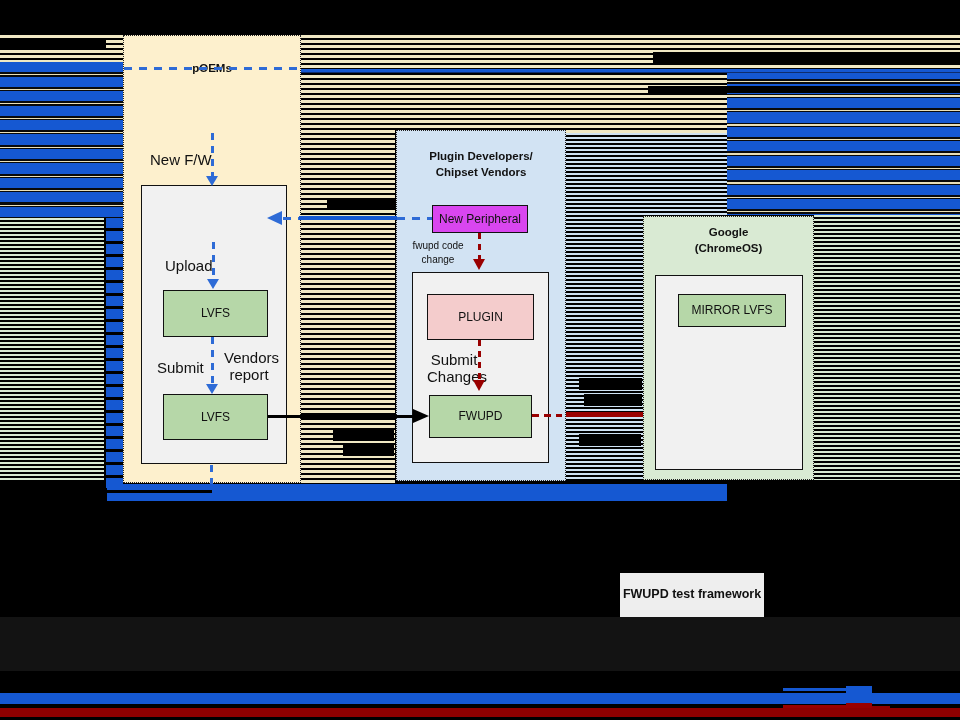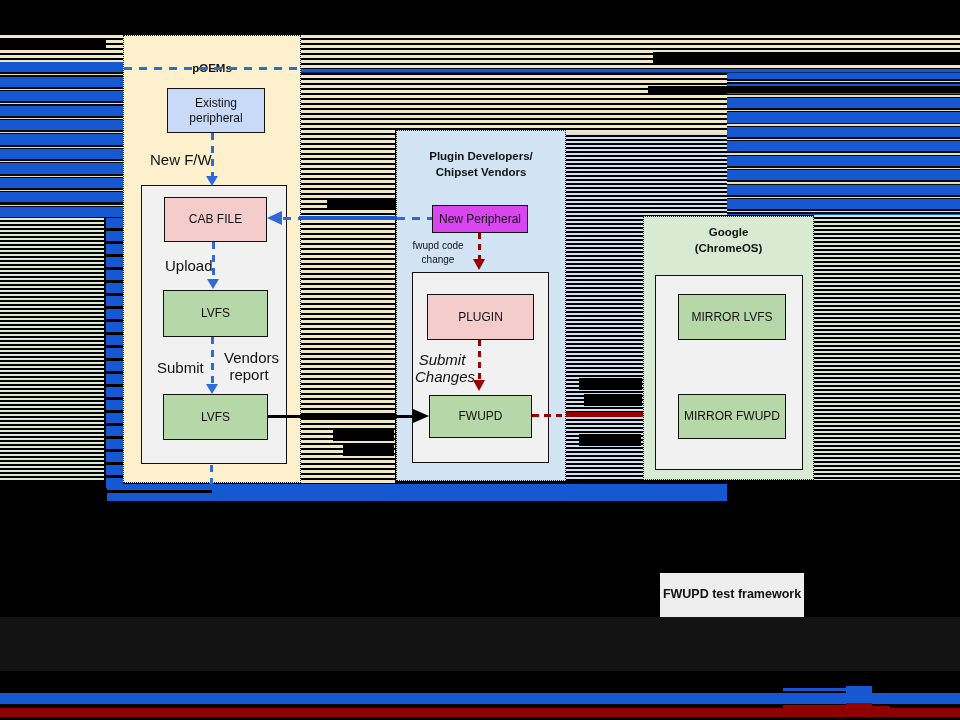--- a/index.html
+++ b/index.html
@@ -50,26 +50,20 @@
   <div class="abs" style="left:301px;top:69px;width:659px;height:2.5px;background:#1558d2;"></div>
   <div class="abs" style="left:301px;top:71.5px;width:659px;height:1.5px;background:#0e2d6d;"></div>
 
   <div class="abs panel" style="left:123px;top:35px;width:178px;height:448px;background:#fdf0cd;">
     <div class="ptitle" style="margin-top:25px;">pOEMs</div>
     <div class="abs hdash-blue" style="left:0;right:0;top:31px;"></div>
   </div>
 
   <div class="abs container" style="left:141px;top:185px;width:146px;height:279px;"></div>
 
-  <div class="abs node" style="left:167px;top:88px;width:98px;height:45px;background:#c9daf8;">
-    <span style="width:70px;">Existing peripheral</span>
-  </div>
-  <div class="abs node" style="left:164px;top:197px;width:103px;height:45px;background:#f4cccc;">
-    <span>CAB FILE</span>
-  </div>
   <div class="abs node" style="left:163px;top:290px;width:105px;height:47px;background:#b6d7a8;">
     <span>LVFS</span>
   </div>
   <div class="abs node" style="left:163px;top:394px;width:105px;height:46px;background:#b6d7a8;">
     <span>LVFS</span>
   </div>
 
   <div class="abs lbl" style="left:150px;top:151px;">New F/W</div>
   <div class="abs lbl" style="left:165px;top:257px;">Upload</div>
   <div class="abs lbl" style="left:157px;top:359px;">Submit</div>
@@ -93,21 +87,21 @@
   <div class="abs node" style="left:432px;top:205px;width:96px;height:28px;background:#d946ef;">
     <span>New Peripheral</span>
   </div>
   <div class="abs node" style="left:429px;top:395px;width:103px;height:43px;background:#b6d7a8;">
     <span>FWUPD</span>
   </div>
   <div class="abs node" style="left:427px;top:294px;width:107px;height:46px;background:#f4cccc;">
     <span>PLUGIN</span>
   </div>
   <div class="abs lbl small center" style="left:405px;top:239px;width:66px;line-height:1.35;">fwupd code change</div>
-  <div class="abs lbl center" style="left:415px;top:351px;width:54px;font-style:italic;">Submit Changes</div>
+  <div class="abs lbl center" style="left:427px;top:351px;width:54px;">Submit Changes</div>
 
   <div class="abs vdash-red" style="left:478px;top:233px;height:27px;"></div>
   <div class="abs tri" style="left:473px;top:259px;border-left:6px solid transparent;border-right:6px solid transparent;border-top:11px solid #990000;"></div>
   <div class="abs vdash-red" style="left:478px;top:340px;height:41px;"></div>
   <div class="abs tri" style="left:473px;top:380px;border-left:6px solid transparent;border-right:6px solid transparent;border-top:11px solid #990000;"></div>
 
   <div class="abs tri" style="left:267px;top:211px;border-top:7px solid transparent;border-bottom:7px solid transparent;border-right:15px solid #2e6bd6;"></div>
   <div class="abs hdash-blue" style="left:283px;top:217px;width:18px;"></div>
   <div class="abs" style="left:299px;top:216px;width:98px;height:4px;background:#1558d2;"></div>
   <div class="abs hdash-blue" style="left:397px;top:217px;width:35px;"></div>
@@ -120,44 +114,41 @@
   <div class="abs hdash-red" style="left:646px;top:414px;width:12px;"></div>
   <div class="abs tri" style="left:661px;top:409px;border-top:7px solid transparent;border-bottom:7px solid transparent;border-left:16px solid #990000;"></div>
 
   <div class="abs panel" style="left:643px;top:216px;width:171px;height:264px;background:#d9ead3;">
     <div class="ptitle" style="margin-top:8px;">
       <div>Google</div>
       <div>(ChromeOS)</div>
     </div>
   </div>
   <div class="abs container" style="left:655px;top:275px;width:148px;height:195px;"></div>
-  <div class="abs node" style="left:678px;top:294px;width:108px;height:46px;background:#b6d7a8;">
+  <div class="abs node" style="left:678px;top:294px;width:108px;height:33px;background:#b6d7a8;">
     <span>MIRROR LVFS</span>
-  </div>
-  <div class="abs node" style="left:678px;top:394px;width:108px;height:45px;background:#b6d7a8;">
-    <span>MIRROR FWUPD</span>
   </div>
 
   <div class="abs black-bar" style="left:0;top:40px;width:106px;height:8px;"></div>
   <div class="abs black-bar" style="left:653px;top:52px;width:307px;height:11px;"></div>
   <div class="abs black-bar" style="left:648px;top:86px;width:312px;height:7px;"></div>
   <div class="abs black-bar" style="left:327px;top:198px;width:68px;height:10px;"></div>
   <div class="abs black-bar" style="left:333px;top:429px;width:61px;height:12px;"></div>
   <div class="abs black-bar" style="left:343px;top:445px;width:51px;height:11px;"></div>
   <div class="abs black-bar" style="left:579px;top:378px;width:63px;height:12px;"></div>
   <div class="abs black-bar" style="left:584px;top:394px;width:58px;height:12px;"></div>
   <div class="abs black-bar" style="left:579px;top:434px;width:62px;height:12px;"></div>
 
   <div class="abs" style="left:107px;top:484px;width:620px;height:6px;background:#1558d2;"></div>
   <div class="abs" style="left:212px;top:490px;width:515px;height:3px;background:#1558d2;"></div>
   <div class="abs" style="left:107px;top:493px;width:620px;height:8px;background:#1558d2;"></div>
 
   <div class="abs" style="left:0;top:617px;width:960px;height:54px;background:#131313;"></div>
 
-  <div class="abs node" style="left:660px;top:573px;width:144px;height:44px;background:#eeeeee;border:none;font-weight:bold;font-size:12.5px;">
+  <div class="abs node" style="left:620px;top:573px;width:144px;height:44px;background:#eeeeee;border:none;font-weight:bold;font-size:12.5px;">
     <span>FWUPD test framework</span>
   </div>
 
   <div class="abs" style="left:783px;top:688px;width:64px;height:3px;background:#1558d2;"></div>
   <div class="abs" style="left:846px;top:686px;width:26px;height:19px;background:#1558d2;"></div>
   <div class="abs" style="left:0;top:693px;width:960px;height:11px;background:#1558d2;"></div>
   <div class="abs" style="left:783px;top:705px;width:64px;height:3px;background:#990000;"></div>
   <div class="abs" style="left:846px;top:703px;width:26px;height:11px;background:#990000;"></div>
   <div class="abs" style="left:0;top:708px;width:960px;height:9px;background:#8f0000;"></div>
   <div class="abs" style="left:872px;top:706px;width:18px;height:4px;background:#8f0000;"></div>

